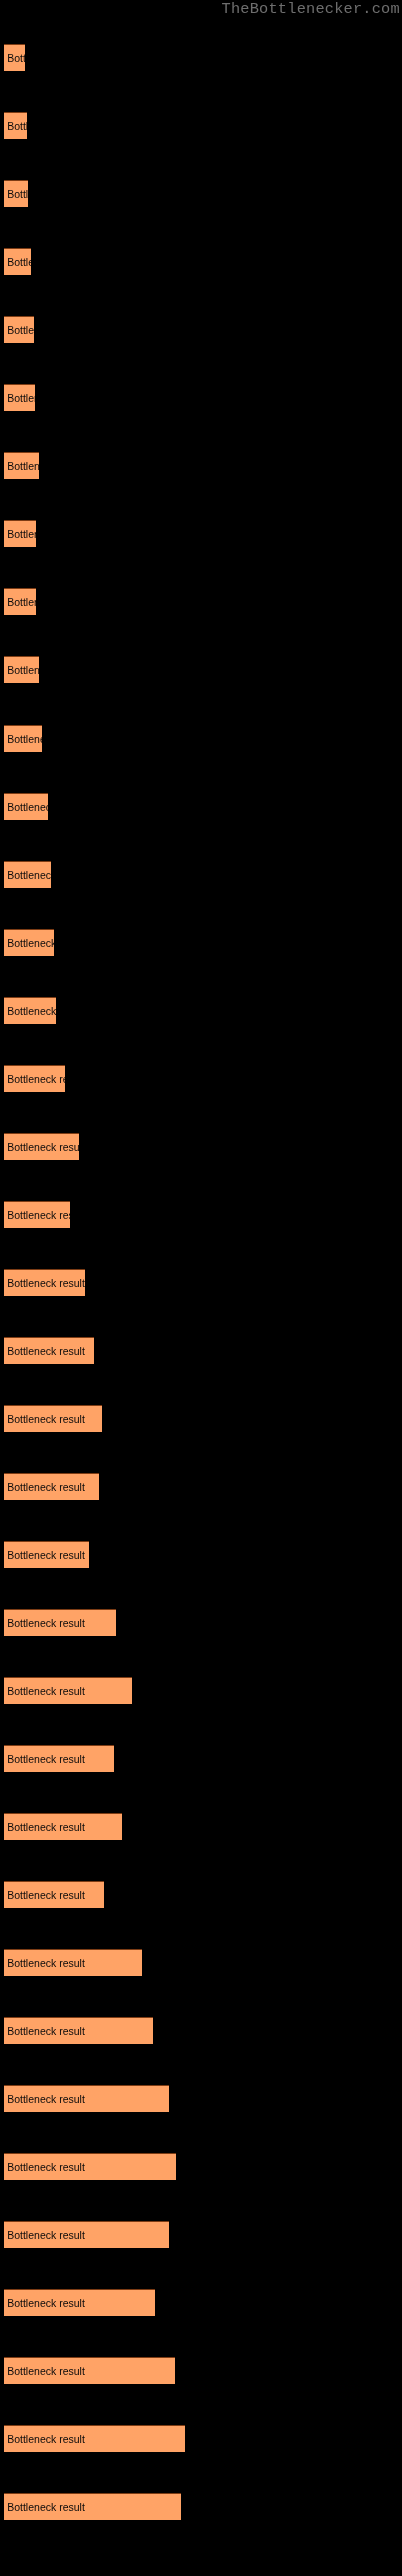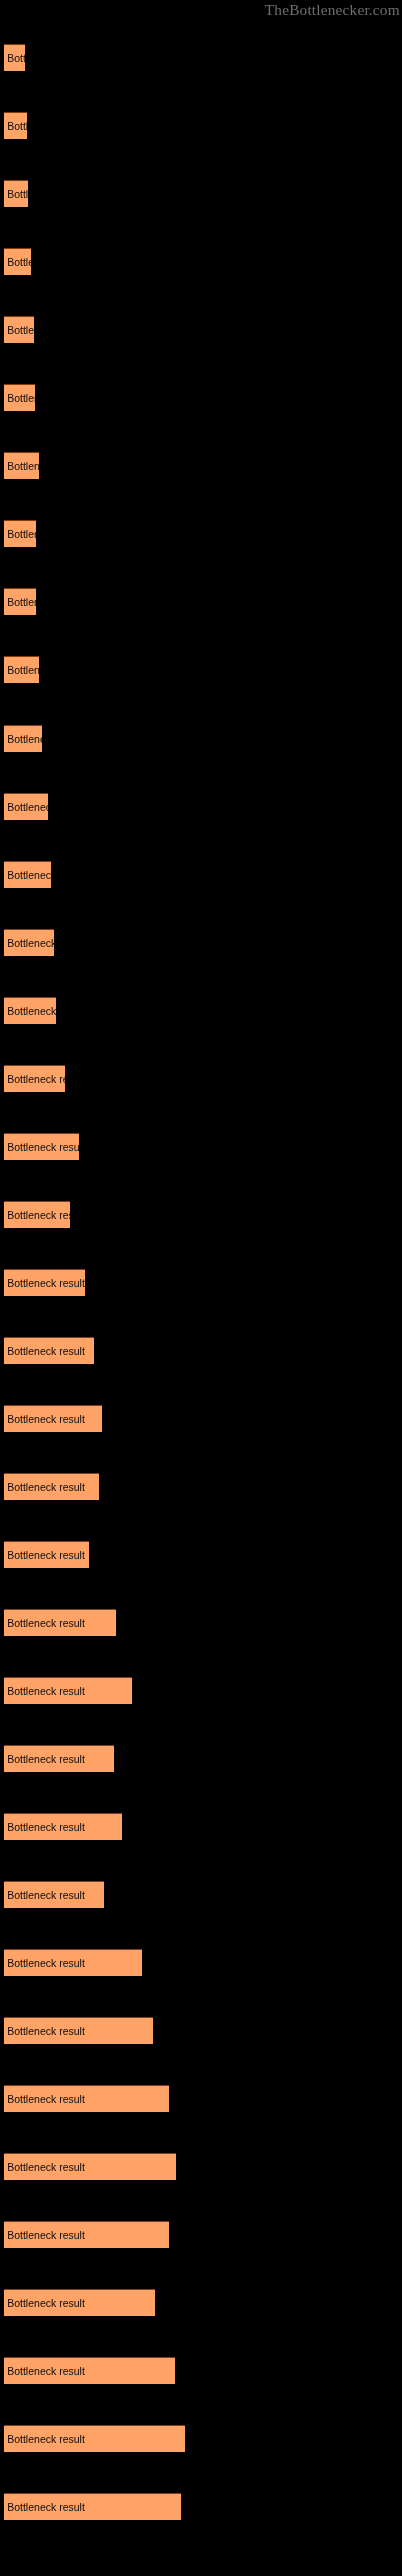--- a/index.html
+++ b/index.html
@@ -21,21 +21,21 @@
     width: 403px;
     height: 2576px;
     background: #000000;
   }
 
   
   #watermark {
     position: absolute;
     top: 0px;
     right: 3.2px;
-    font-family: Liberation Serif, serif;
+    font-family: Liberation Mono, monospace;
     font-size: 15.3px;
     line-height: 19.3px;
     color: #6e6e6e;
     letter-spacing: 0.2px;
     white-space: nowrap;
     user-select: none;
   }
 
   
   #bars-area {

